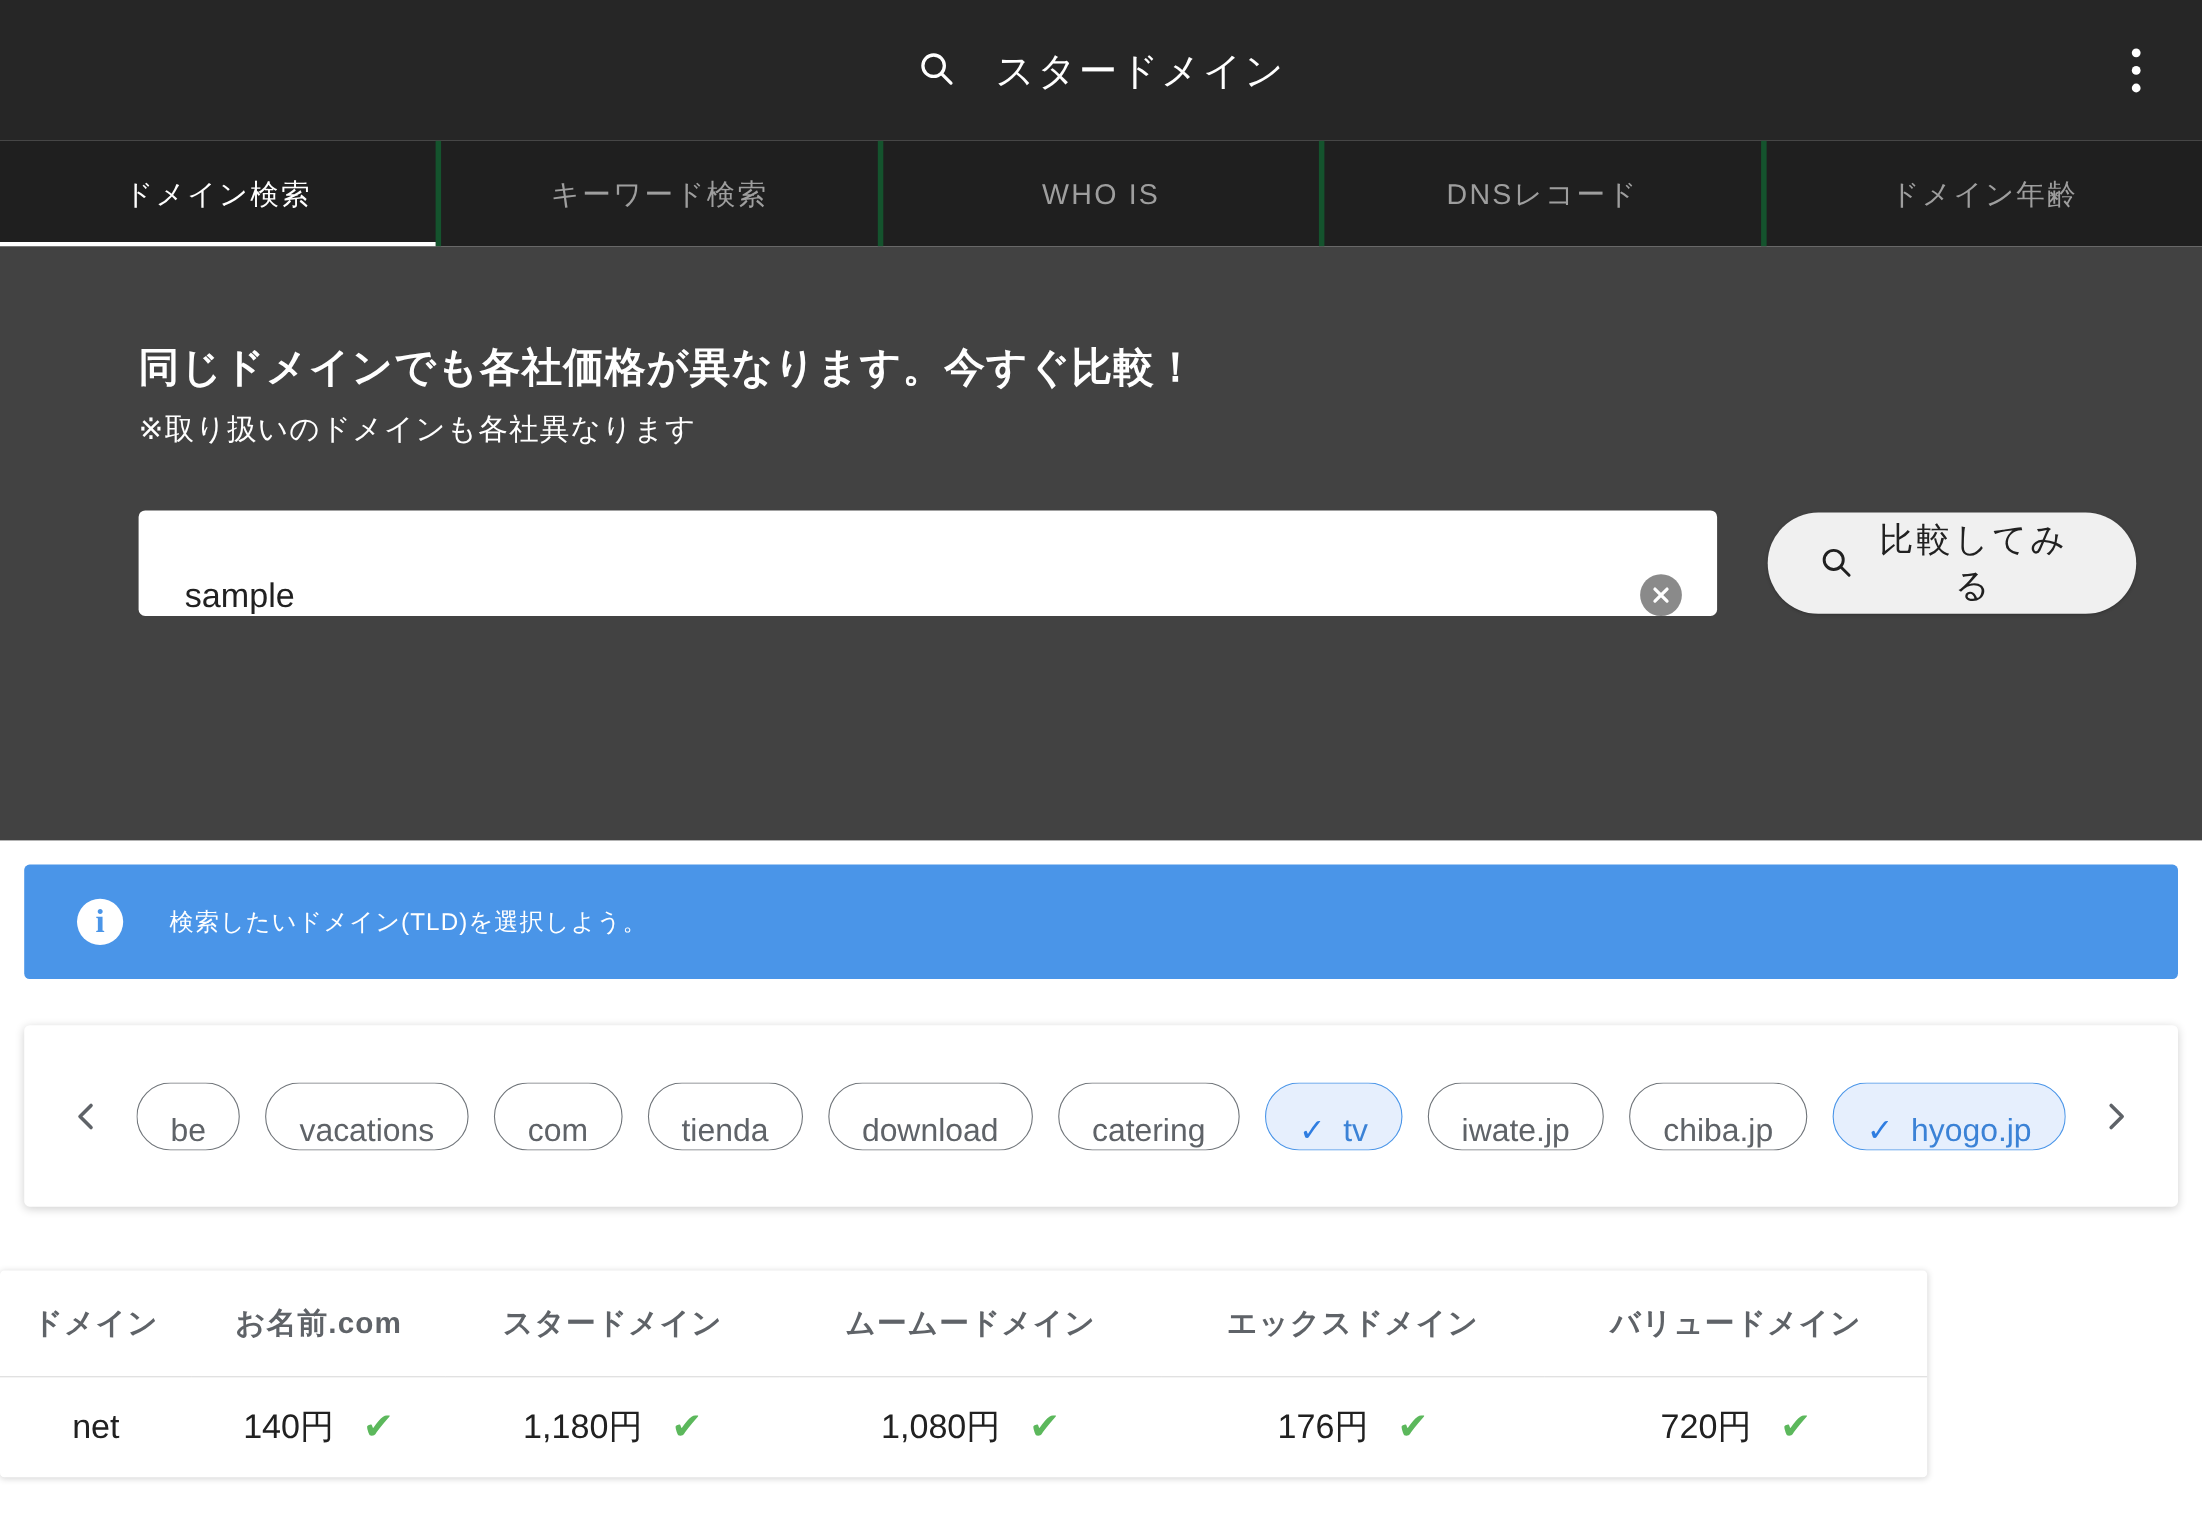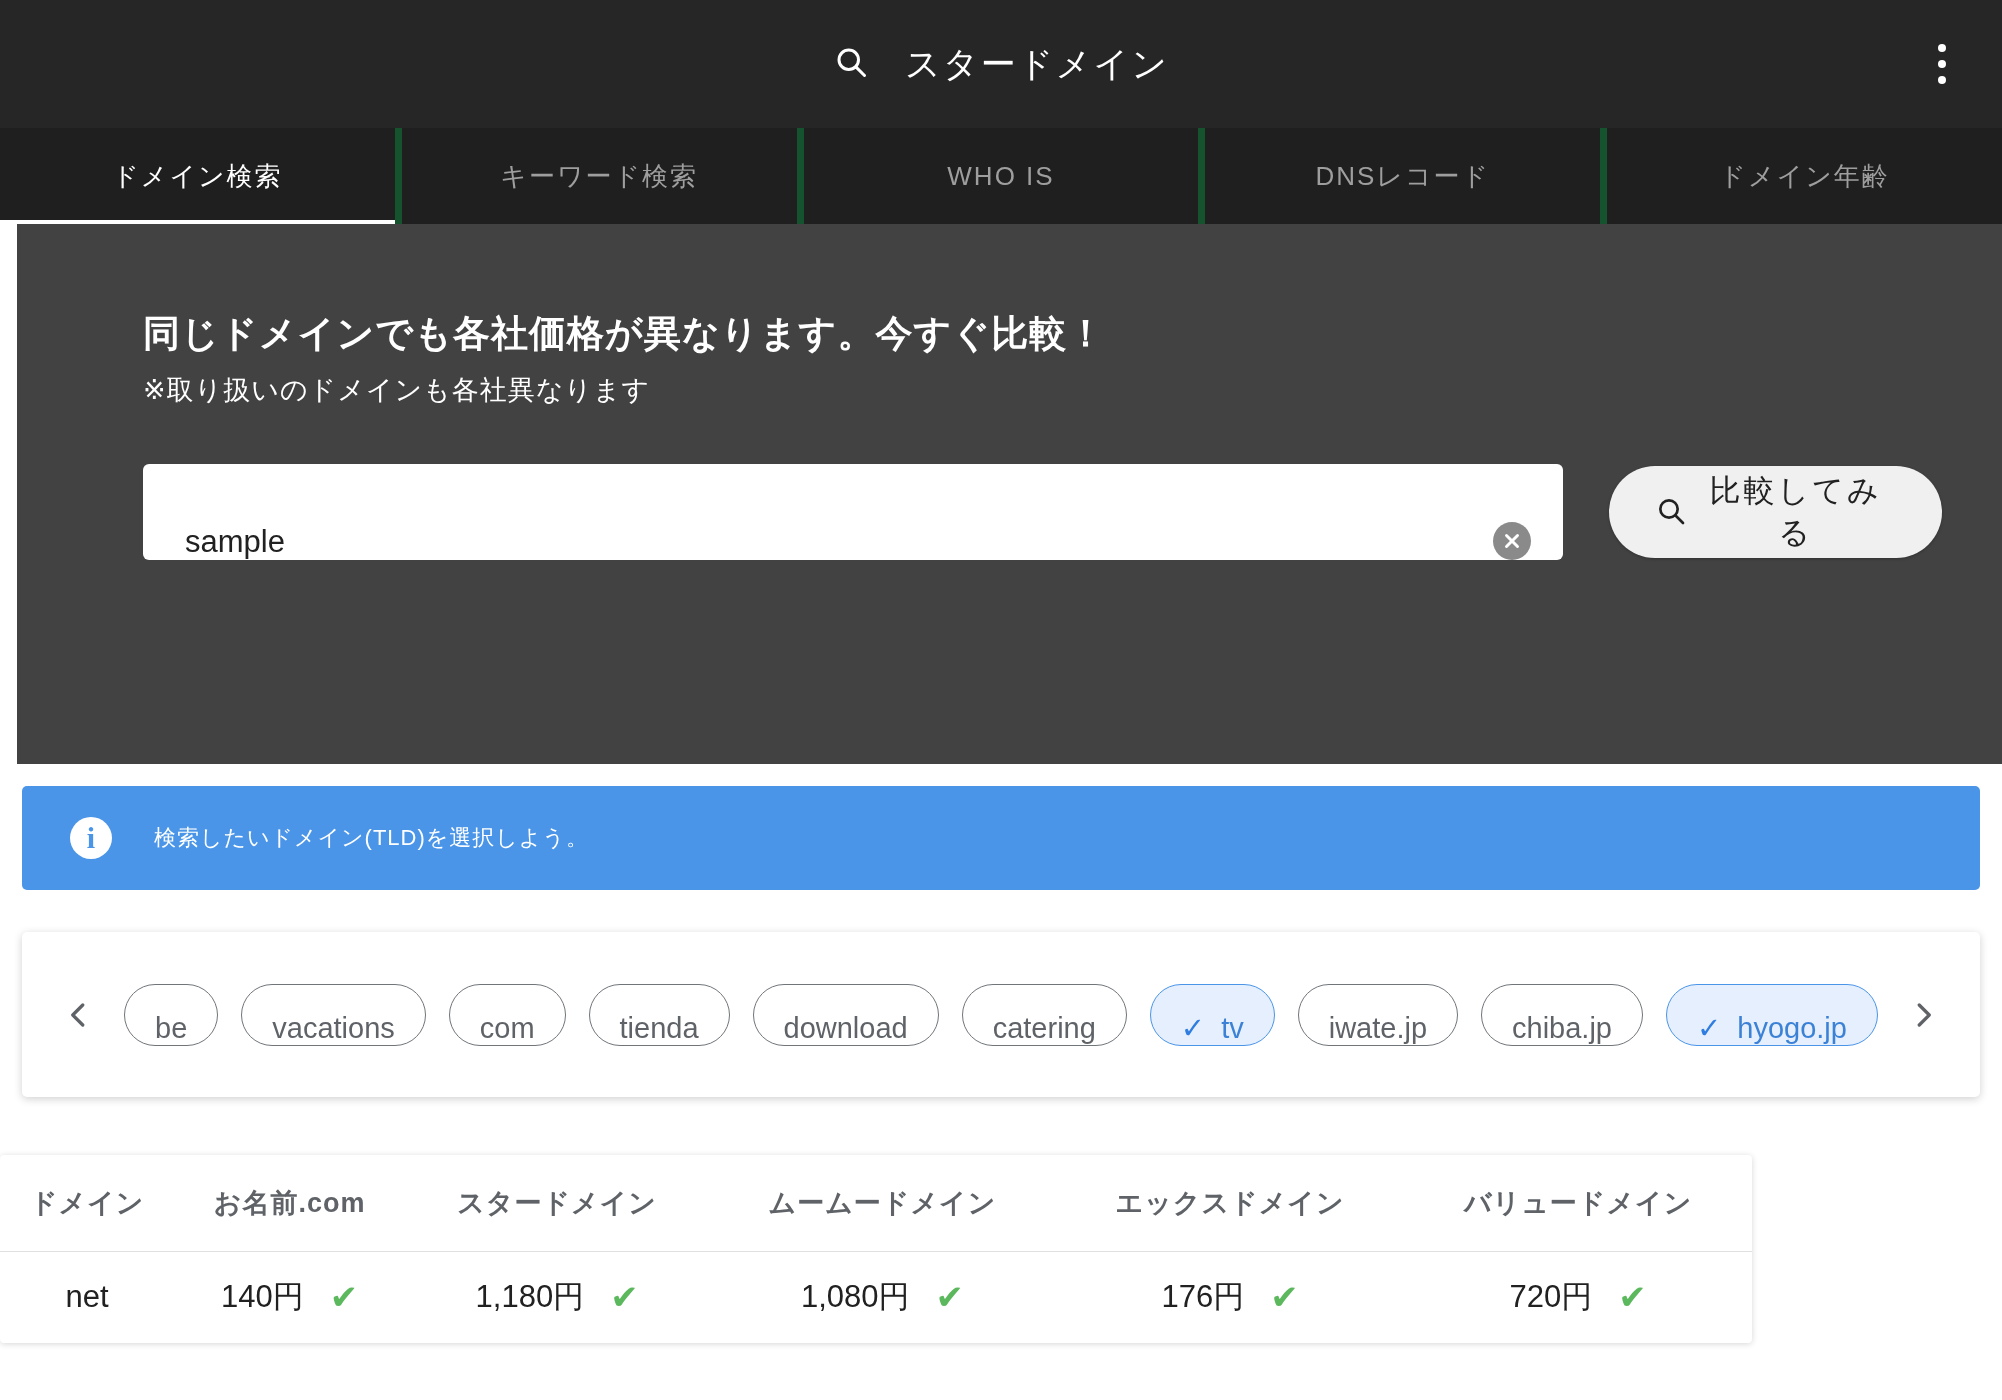--- a/index.html
+++ b/index.html
@@ -62,39 +62,38 @@
   .tab {
     flex: 1 1 0;
     display: flex;
     align-items: center;
     justify-content: center;
     color: #9e9e9e;
     font-size: 26px;
     letter-spacing: 2px;
     position: relative;
     cursor: pointer;
-    border-right: 7px solid #14532d;
+    border-right: 5px solid #14532d;
   }
   .tab:last-child { border-right: none; }
   .tab.active { color: #ffffff; }
   .tab.active::after {
     content: "";
     position: absolute;
     left: 0; right: 0; bottom: 0;
     height: 4px;
     background: #ffffff;
   }
 
   
   .hero {
     background: #424242;
     height: 540px;
     padding: 86px 0 0 0;
     position: relative;
-    margin-left: 17px;
   }
   .hero-inner { padding-left: 126px; padding-right: 60px; }
   .hero-headline {
     color: #ffffff;
     font-size: 37px;
     font-weight: bold;
     letter-spacing: 1px;
     line-height: 1.3;
   }
   .hero-sub {

